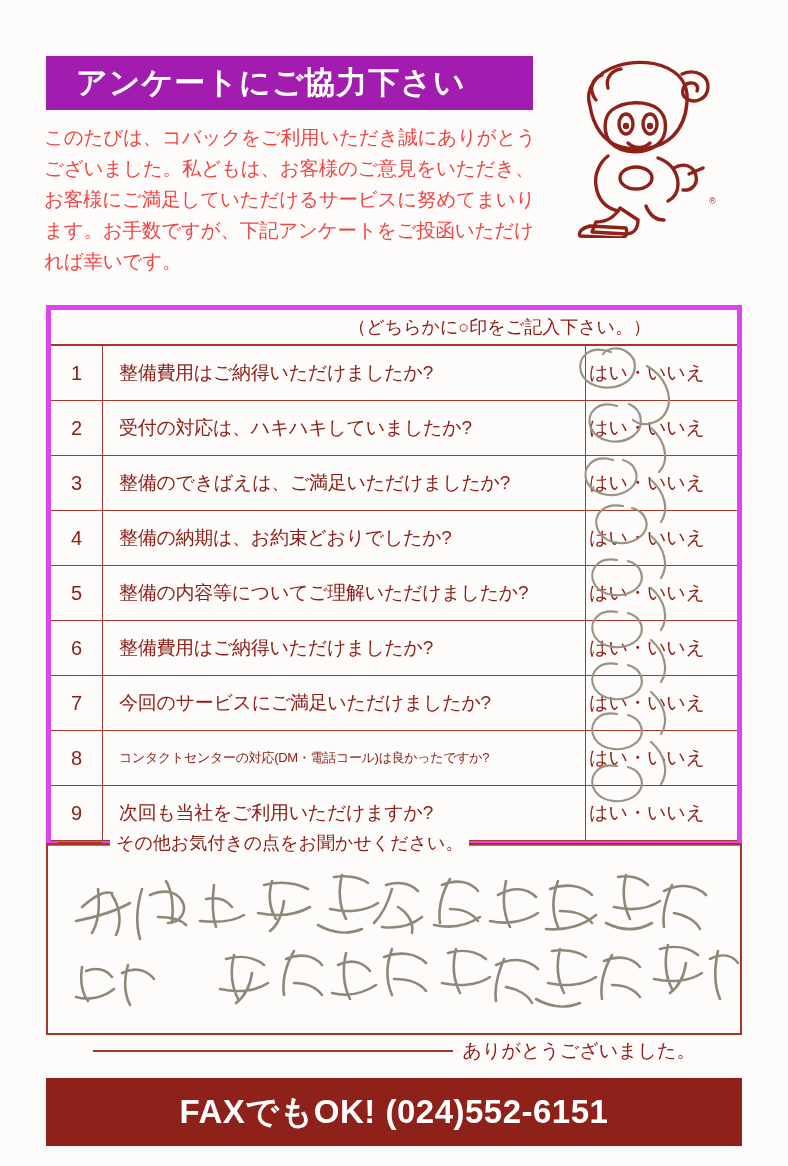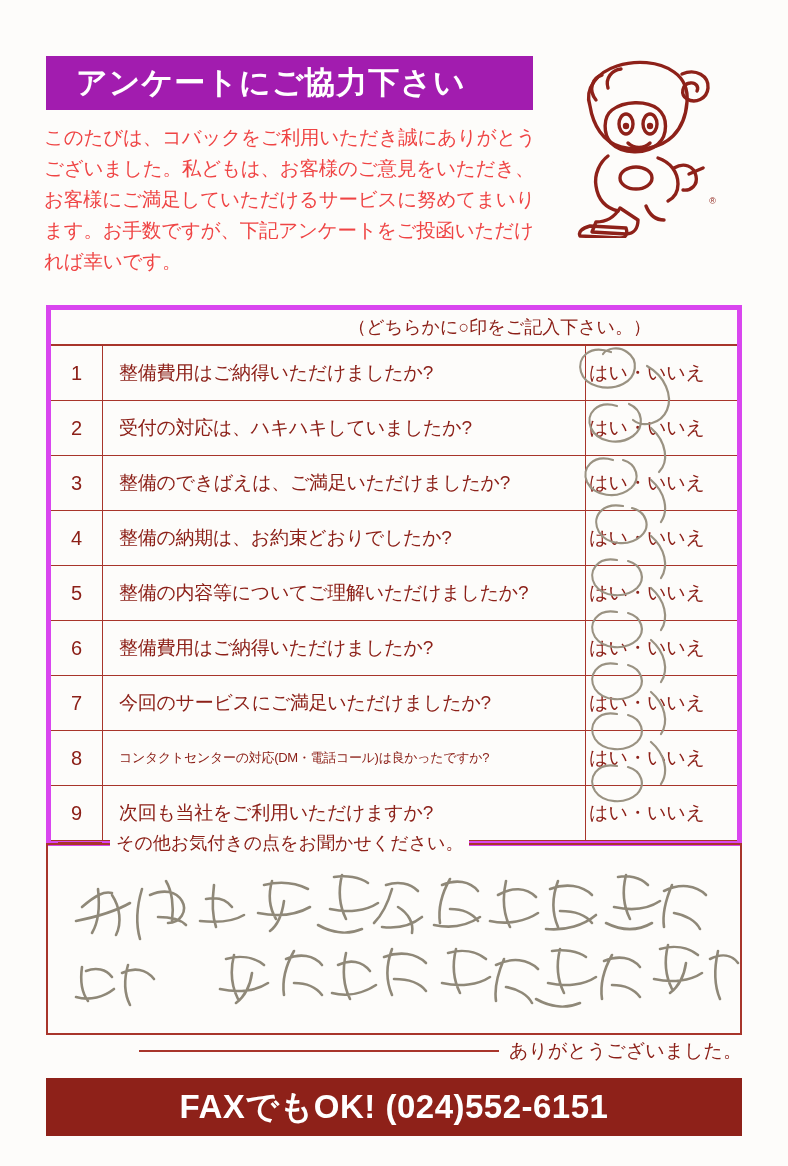--- a/index.html
+++ b/index.html
@@ -180,38 +180,38 @@
   }
 
   
   .thanks {
     position: absolute;
     left: 46px;
     top: 1038px;
     width: 696px;
     display: flex;
     align-items: center;
-    justify-content: flex-end;
+    justify-content: center;
     font-size: 19px;
   }
   .thanks .line {
     flex: 1;
     height: 2px;
     background: #a8352b;
     margin-right: 10px;
     max-width: 360px;
   }
 
   
   .fax-band {
     position: absolute;
     left: 46px;
     top: 1078px;
     width: 696px;
-    height: 58px;
+    height: 68px;
     background: #8e2119;
     display: flex;
     align-items: center;
     justify-content: center;
   }
   .fax-band .fax-text {
     color: #ffffff;
     font-size: 33px;
     font-weight: bold;
     letter-spacing: 0.5px;

